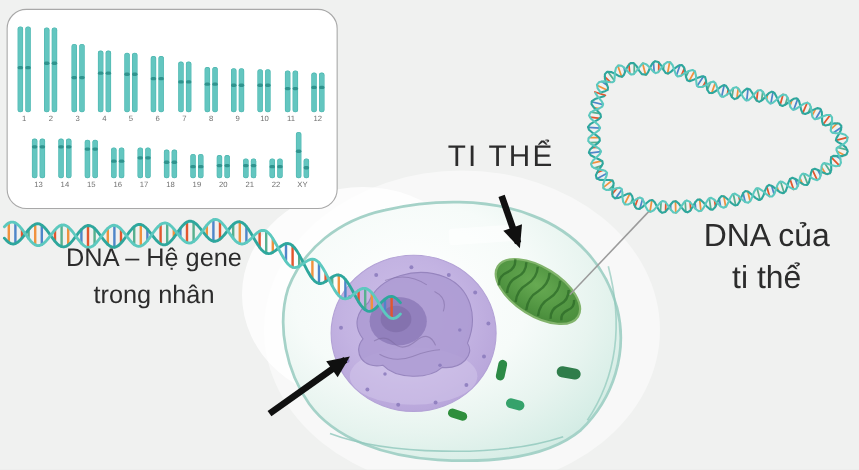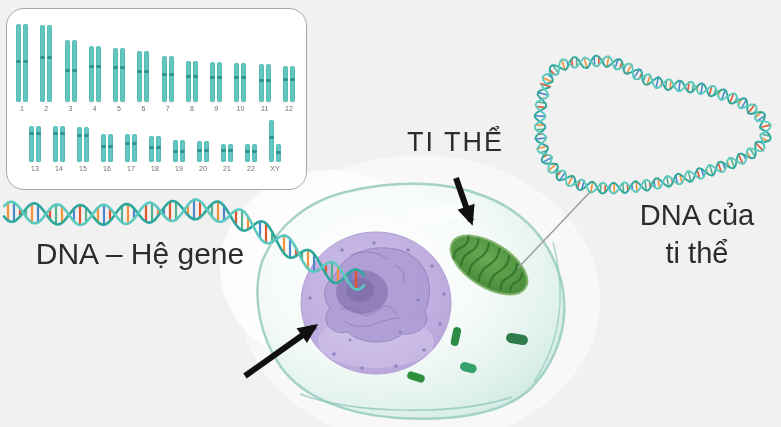--- a/index.html
+++ b/index.html
@@ -14,21 +14,21 @@
   .krow-1{left:9px;right:11px;bottom:77px;}
   .krow-2{left:22px;right:25px;bottom:17px;}
   .kpair{display:flex;flex-direction:column;align-items:center;}
   .kbars{display:flex;gap:2px;align-items:flex-end;}
   .kbar{width:5px;border-radius:3px;position:relative;}
   .kband{position:absolute;left:0;right:0;height:3px;border-radius:1.5px;}
   .klabel{font-size:7px;color:#6f6f6f;margin-top:3px;line-height:1;}
 
   
   .label{position:absolute;z-index:3;color:#2c2c2c;text-align:center;font-weight:500;}
-  .label-nuclear{left:2px;top:233px;width:276px;font-size:30px;line-height:1.42;}
+  .label-nuclear{left:2px;top:218px;width:276px;font-size:23px;line-height:1.42;}
   .label-nhan{left:183px;top:384px;width:144px;font-size:30px;letter-spacing:1px;}
   .label-tithe{left:383px;top:127px;width:145px;font-size:27px;letter-spacing:2px;}
   .label-mitodna{left:608px;top:196px;width:178px;font-size:29px;line-height:1.32;}
 </style>
 </head>
 <body>
 
 <div class="stage">
 
   <svg class="scene" width="781" height="427" viewBox="0 0 781 427">
@@ -549,20 +549,21 @@
               <div class="kband" style="top: 7px; background: rgb(47, 148, 142);"></div>
             </div>
           </div>
           <div class="klabel">XY</div>
         </div>
       </div>
   </div>
 
   <div class="label label-nuclear">
     <div>DNA – Hệ gene</div>
+    <div>trong nhân</div>
   </div>
   <div class="label label-tithe">TI THỂ</div>
   <div class="label label-mitodna">
     <div>DNA của</div>
     <div>ti thể</div>
   </div>
 
 </div>
 
 </body></html>

